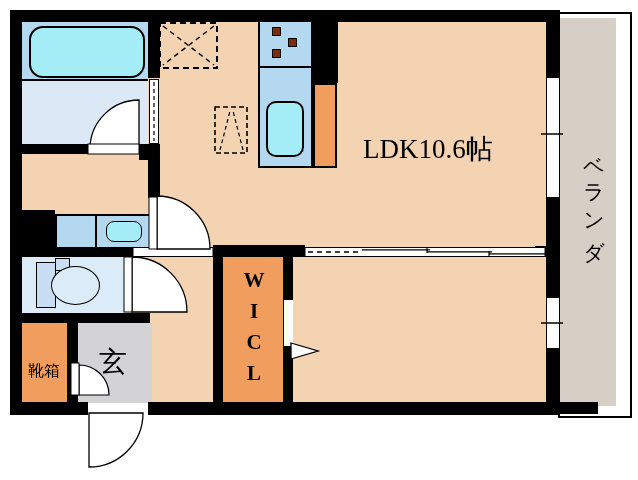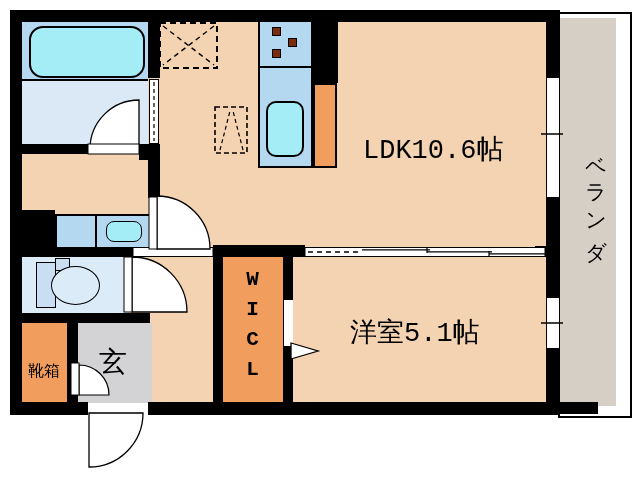--- a/index.html
+++ b/index.html
@@ -1,18 +1,18 @@
 <!DOCTYPE html>
 <html><head>
 <meta charset="utf-8">
 <style>
   html,body{margin:0;padding:0;background:#fff;}
   #canvas{
     position:relative;width:638px;height:476px;background:#ffffff;overflow:hidden;
-    font-family:Liberation Mono, monospace;
+    font-family:Liberation Serif, serif;
   }
   .abs{position:absolute;}
   .wall{position:absolute;background:#000;}
   .room{position:absolute;}
   .floor{background:#f3d3b2;}
   .bathbg{background:#b5d8f1;}
   .washbg{background:#dbe9f7;}
   .toiletbg{background:#dcebf8;}
   .graybg{background:#d3d3d6;}
   .orangebg{background:#f09d5d;}
@@ -134,19 +134,18 @@
     <rect x="71" y="363" width="8" height="32" fill="#fff" stroke="#000" stroke-width="1"></rect>
 
     <rect x="88" y="403" width="60" height="11" fill="#fff"></rect>
     <path d="M89,413 L89,467 A54,54 0 0 0 143,413 Z" fill="#fff" stroke="#000" stroke-width="1.3"></path>
 
     <rect x="284" y="300" width="9" height="46" fill="#fff"></rect>
     <path d="M291,343 L291,359 L318,351 Z" fill="#fff" stroke="#000" stroke-width="1.3"></path>
   </svg>
 
   <div class="label" style="left:363px;top:131px;font-size:27px;">LDK10.6帖</div>
-  <div class="label" style="left:350px;top:314px;font-size:27px;">洋室5.1帖</div>
   <div class="label vtext" style="left:580px;top:142px;font-size:21px;letter-spacing:4px;">ベランダ</div>
   <div class="label vtext" style="left:241px;top:268px;font-size:21px;font-weight:600;letter-spacing:7px;">WICL</div>
   <div class="label" style="left:99px;top:343px;font-size:28px;">玄</div>
   <div class="label" style="left:28px;top:361px;font-size:16px;">靴箱</div>
 
 </div>
 
 </body></html>

